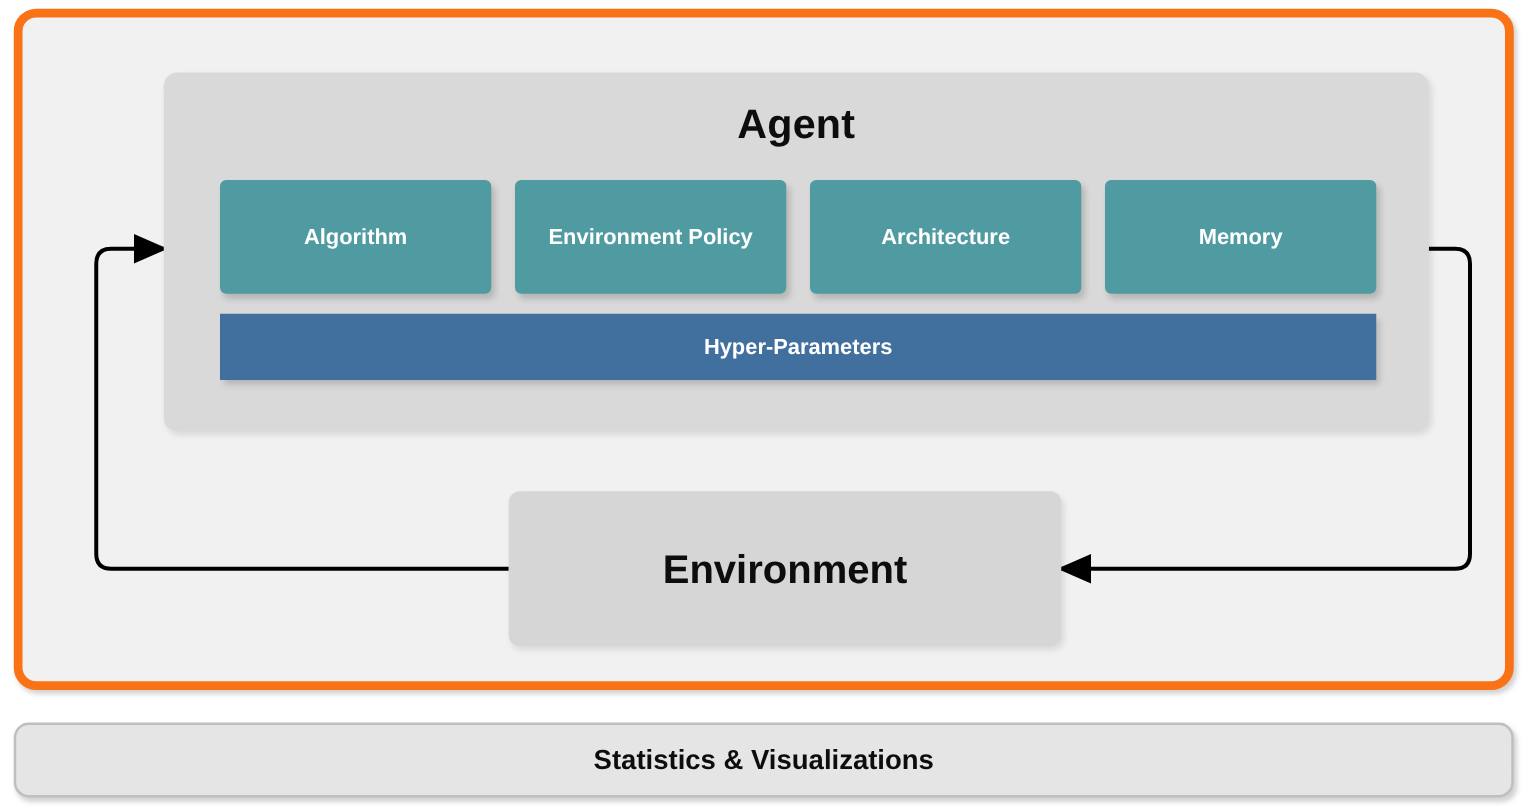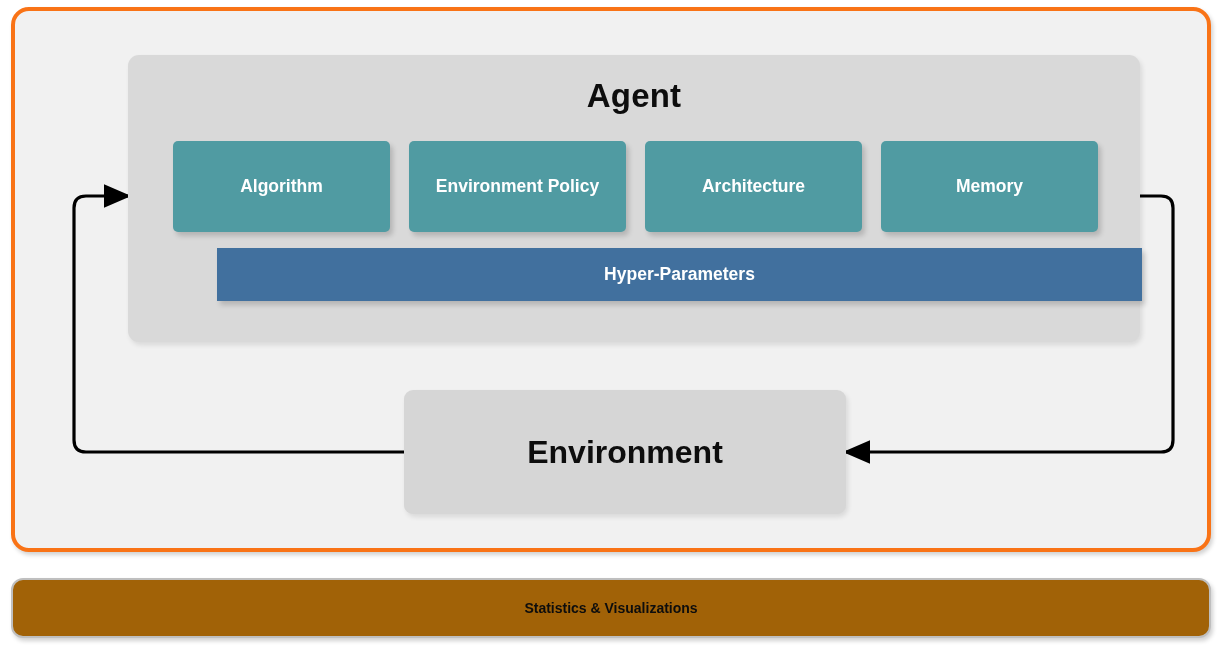--- a/index.html
+++ b/index.html
@@ -23,21 +23,21 @@
 
   
   .outer-panel {
     position: absolute;
     left: 11px;
     top: 7px;
     width: 1200px;
     height: 545px;
     box-sizing: border-box;
     background: #f1f1f1;
-    border: 4px solid #f97316;
+    border: 7px solid #f97316;
     border-radius: 18px;
     box-shadow: 2px 3px 4px rgba(0,0,0,0.18);
   }
 
   
   .agent-box {
     position: absolute;
     left: 124px;
     top: 51px;
     width: 1012px;
@@ -93,21 +93,20 @@
     width: 925px;
     height: 53px;
     background: #41709e;
     display: flex;
     align-items: center;
     justify-content: center;
     color: #ffffff;
     font-size: 17.5px;
     font-weight: bold;
     box-shadow: 3px 4px 5px rgba(0,0,0,0.17);
-    margin-left: 44px;
   }
 
   
   .environment-box {
     position: absolute;
     left: 400px;
     top: 386px;
     width: 442px;
     height: 124px;
     background: #d6d6d6;
@@ -132,27 +131,27 @@
   }
 
   
   .stats-bar {
     position: absolute;
     left: 11px;
     top: 578px;
     width: 1200px;
     height: 60px;
     box-sizing: border-box;
-    background: #a16207;
+    background: #e5e5e5;
     border: 2px solid #bfbfbf;
     border-radius: 12px;
     display: flex;
     align-items: center;
     justify-content: center;
-    font-size: 14px;
+    font-size: 22px;
     font-weight: bold;
     color: #0d0d0d;
     box-shadow: 2px 3px 4px rgba(0,0,0,0.18);
   }
 </style>
 </head>
 <body>
 
 <div id="stage">
 

